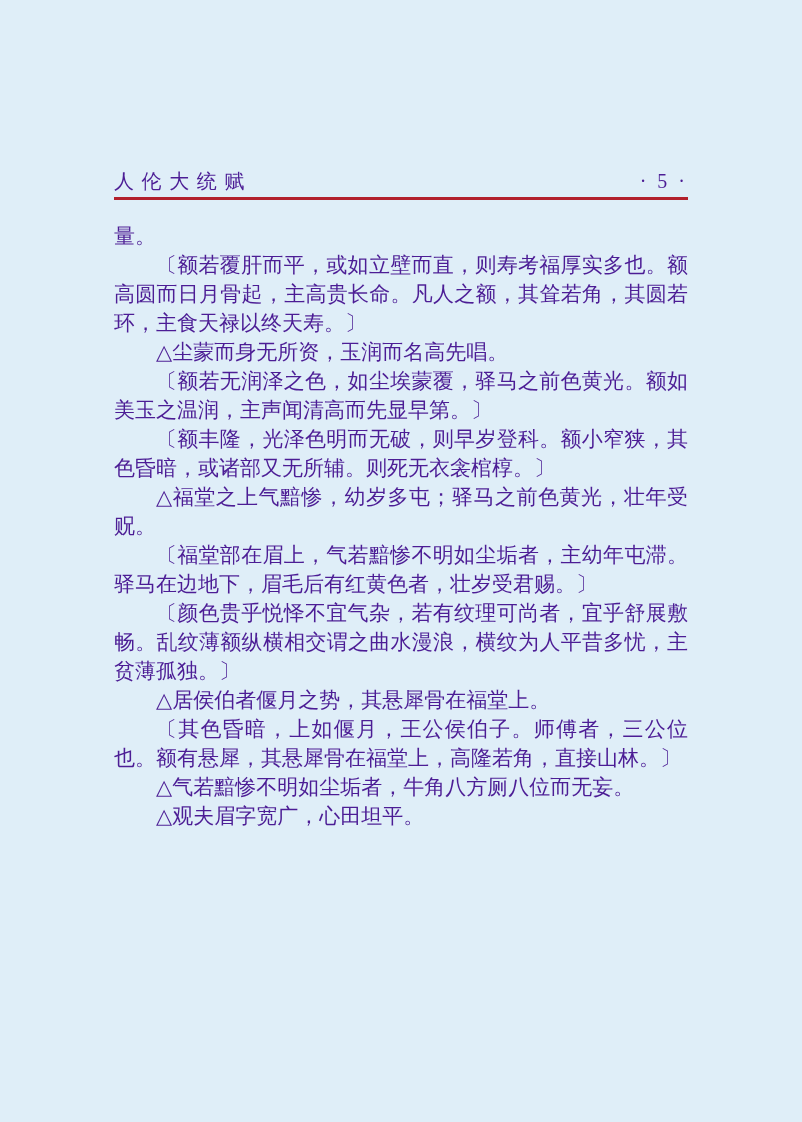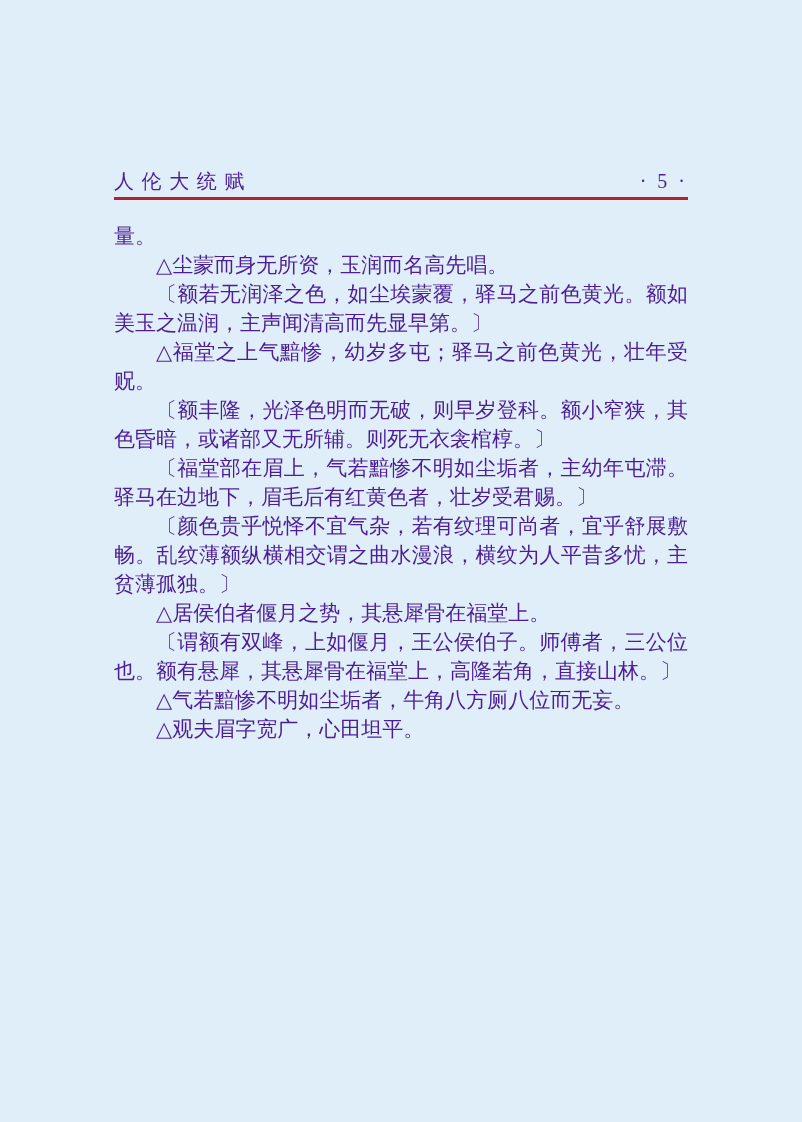--- a/index.html
+++ b/index.html
@@ -60,25 +60,26 @@
 
 <div class="page">
 
   <div class="header">
     <span class="title">人伦大统赋</span>
     <span class="pagenum">· 5 ·</span>
   </div>
 
   <div class="body-text">
     <p>量。</p>
+    <p class="indent">〔额若覆肝而平，或如立壁而直，则寿考福厚实多也。额高圆而日月骨起，主高贵长命。凡人之额，其耸若角，其圆若环，主食天禄以终天寿。〕</p>
     <p class="indent">△尘蒙而身无所资，玉润而名高先唱。</p>
     <p class="indent">〔额若无润泽之色，如尘埃蒙覆，驿马之前色黄光。额如美玉之温润，主声闻清高而先显早第。〕</p>
+    <p class="indent">〔额丰隆，光泽色明而无破，则早岁登科。额小窄狭，其色昏暗，或诸部又无所辅。则死无衣衾棺椁。〕</p>
     <p class="indent">△福堂之上气黯惨，幼岁多屯；驿马之前色黄光，壮年受贶。</p>
-    <p class="indent">〔额丰隆，光泽色明而无破，则早岁登科。额小窄狭，其色昏暗，或诸部又无所辅。则死无衣衾棺椁。〕</p>
     <p class="indent">〔福堂部在眉上，气若黯惨不明如尘垢者，主幼年屯滞。驿马在边地下，眉毛后有红黄色者，壮岁受君赐。〕</p>
     <p class="indent">〔颜色贵乎悦怿不宜气杂，若有纹理可尚者，宜乎舒展敷畅。乱纹薄额纵横相交谓之曲水漫浪，横纹为人平昔多忧，主贫薄孤独。〕</p>
     <p class="indent">△居侯伯者偃月之势，其悬犀骨在福堂上。</p>
-    <p class="indent">〔谓额有双峰，上如偃月，王公侯伯子。师傅者，三公位也。额有悬犀，其悬犀骨在福堂上，高隆若角，直接山林。〕</p>
+    <p class="indent">〔其色昏暗，上如偃月，王公侯伯子。师傅者，三公位也。额有悬犀，其悬犀骨在福堂上，高隆若角，直接山林。〕</p>
     <p class="indent">△气若黯惨不明如尘垢者，牛角八方厕八位而无妄。</p>
     <p class="indent">△观夫眉字宽广，心田坦平。</p>
   </div>
 
 </div>
 
 </body></html>

